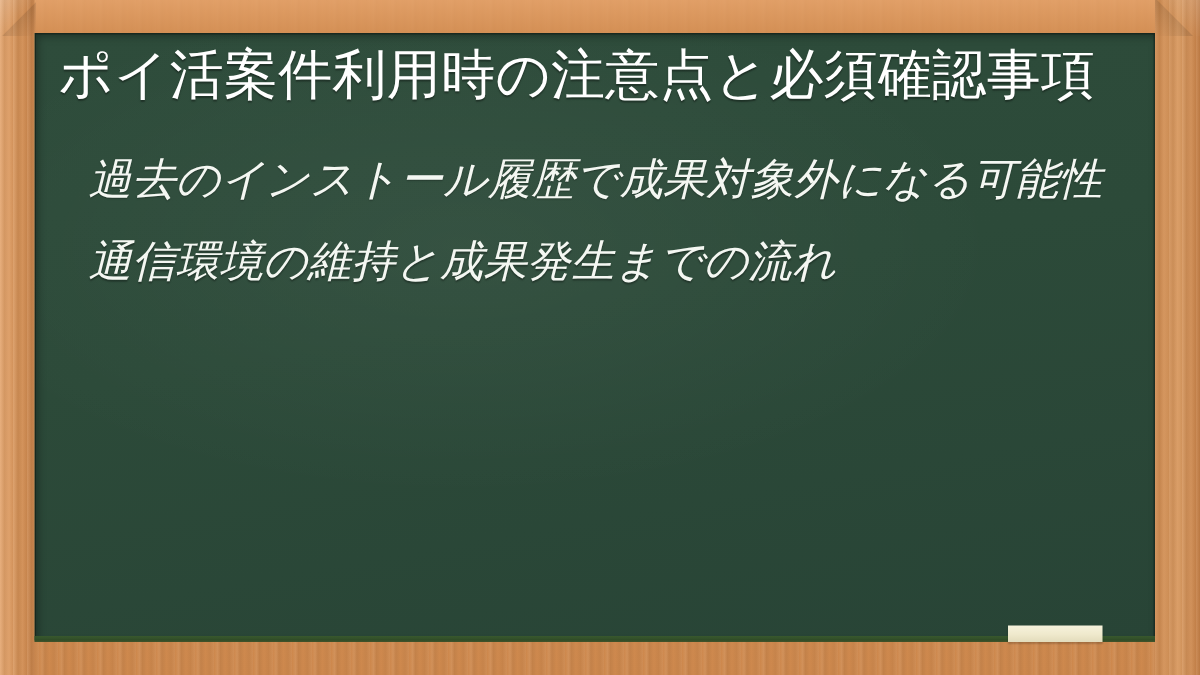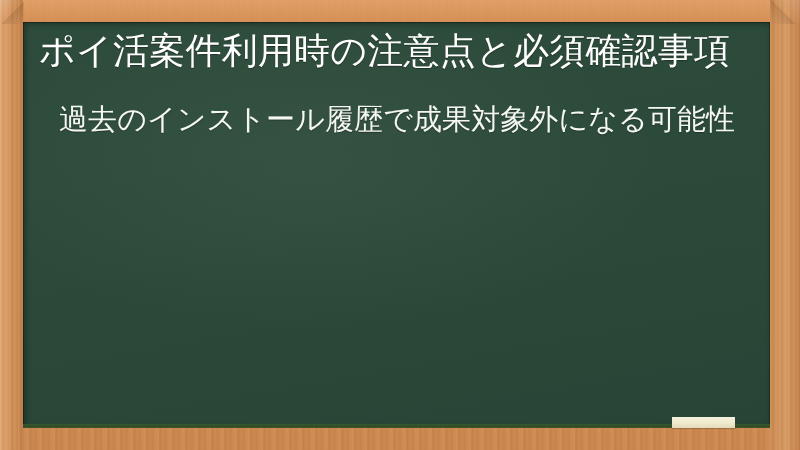--- a/index.html
+++ b/index.html
@@ -128,20 +128,21 @@
     line-height: 1.28;
     letter-spacing: 0.2px;
     white-space: pre-wrap;
     text-shadow: 0 1px 1px rgba(0,0,0,0.35);
   }
 
   .bullet-list {
     list-style: none;
     margin: 26px 0 0 0;
     padding: 0 0 0 28px;
+    font-style: italic;
   }
   .bullet-item {
     color: #f4f7f2;
     font-size: 29px;
     font-weight: 400;
     line-height: 1.32;
     letter-spacing: 0.1px;
     margin: 0 0 17px 0;
     text-shadow: 0 1px 1px rgba(0,0,0,0.30);
   }
@@ -172,19 +173,20 @@
 
   <div class="board"></div>
   <div class="board-bottom-edge"></div>
 
   <div class="content">
 
     <h1 class="slide-title">ポイ活案件利用時の注意点と必須確認事項</h1>
 
     <ul class="bullet-list">
       <li class="bullet-item">過去のインストール履歴で成果対象外になる可能性</li>
+      <li class="bullet-item">通信環境の維持と成果発生までの流れ</li>
     </ul>
 
   </div>
 
   <div class="chalk-stick"></div>
 
 </div>
 
 </body></html>

